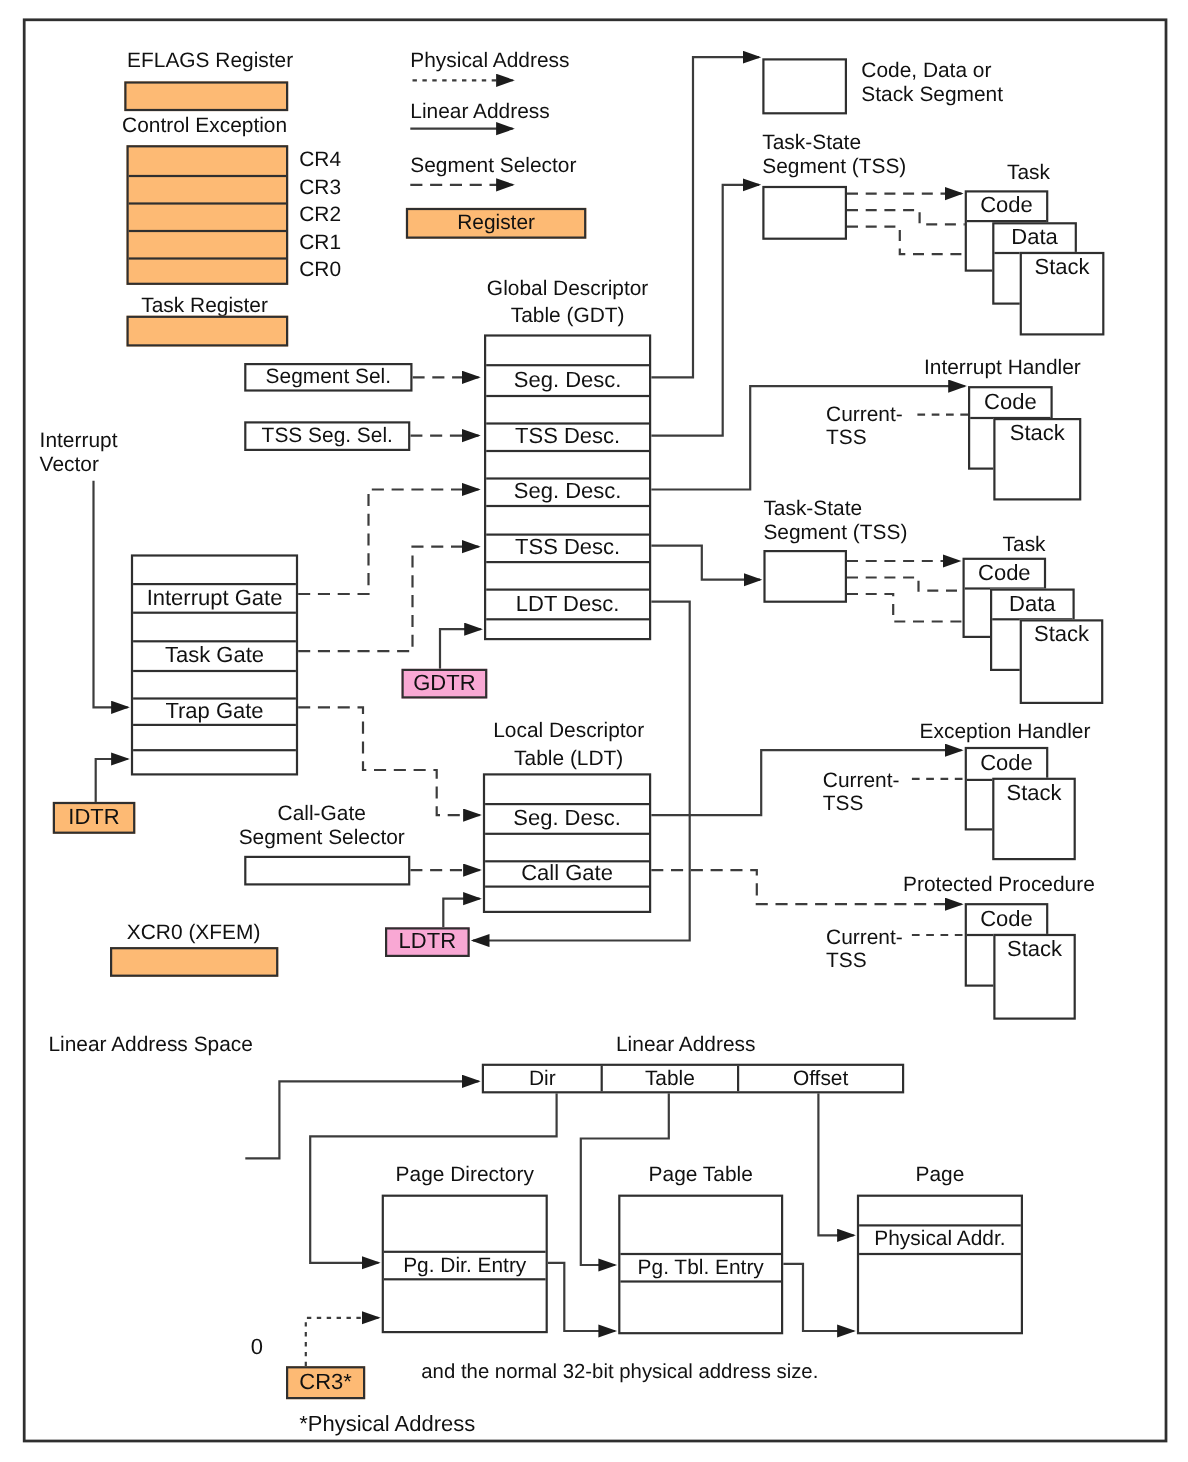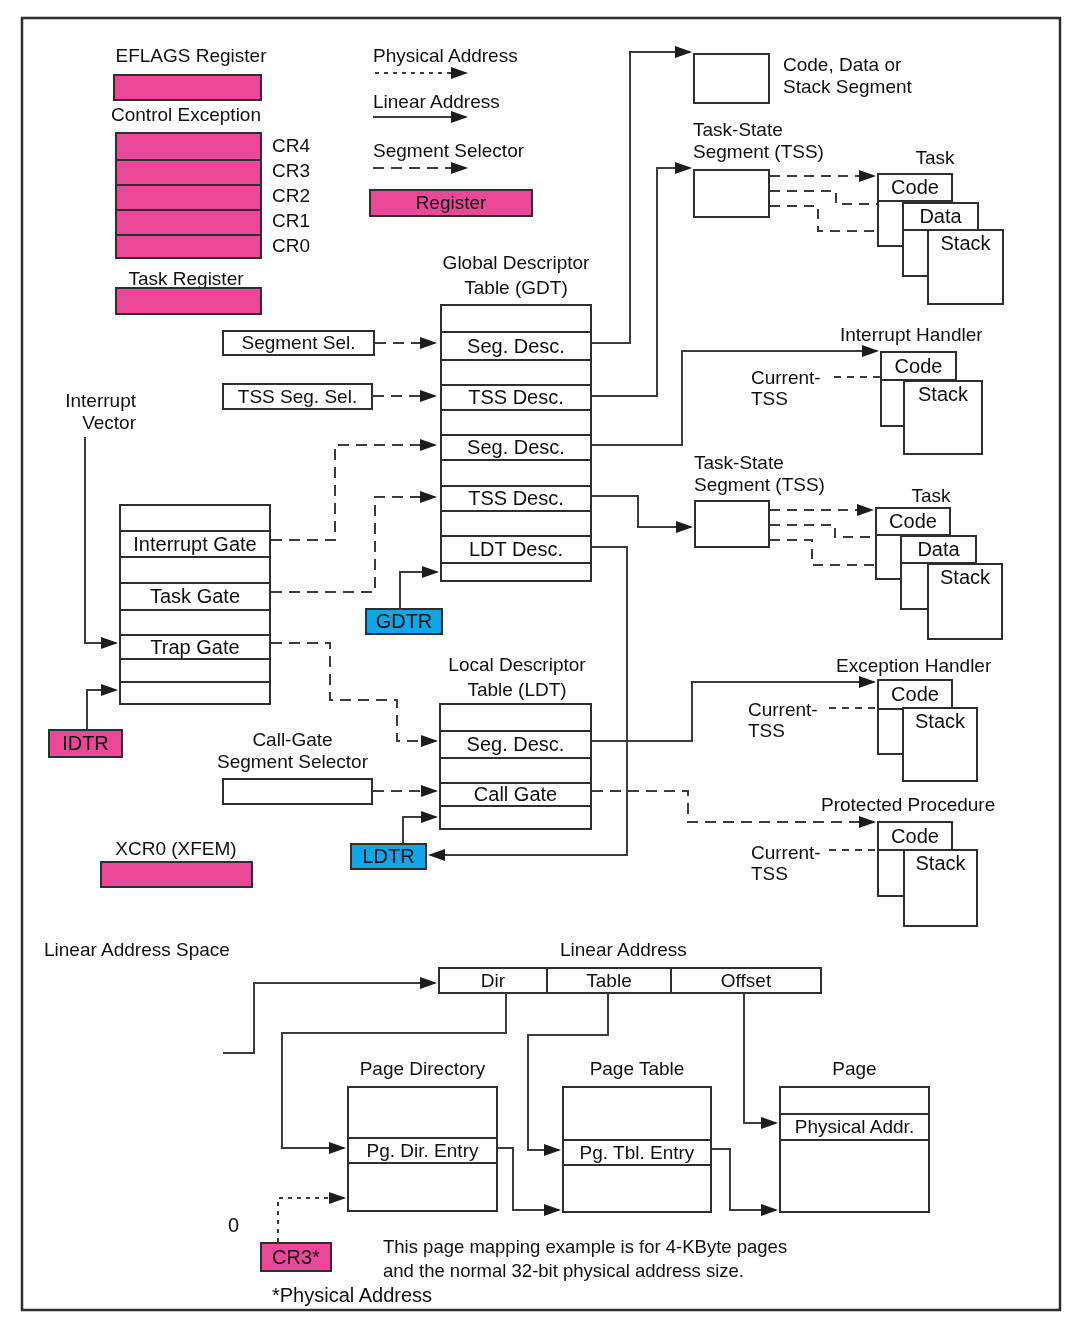--- a/index.html
+++ b/index.html
@@ -2,22 +2,22 @@
 <html><head>
 <meta charset="utf-8">
 <style>
   html,body{margin:0;padding:0;background:#fff}
   .stage{position:relative;width:1080px;height:1329px;background:#fff;
          font-family:Liberation Sans, sans-serif;color:#111;overflow:hidden}
   .t{position:absolute;font-size:19px;line-height:22px;color:#111;white-space:nowrap}
   .t2{line-height:25px}
   .ctr{text-align:center}
   .box{position:absolute;background:#fff;border:2px solid #2f2f2f;box-sizing:border-box}
-  .gray{background:#ec4899}
-  .dgray{background:#0ea5e9}
+  .gray{background:#fdba74}
+  .dgray{background:#f9a8d4}
   .row{box-sizing:border-box;display:flex;align-items:center;justify-content:center;
        font-size:20px;color:#111;overflow:hidden;white-space:nowrap}
   .bt{border-top:2px solid #2f2f2f}
   .band{height:25px;border-bottom:2px solid #2f2f2f;display:flex;align-items:center;
         justify-content:center;font-size:20px;white-space:nowrap}
   .nb{border-bottom:none}
   .cell{box-sizing:border-box;display:flex;align-items:center;justify-content:center;
         font-size:19px;float:left;height:100%}
   .bl{border-left:2px solid #2f2f2f}
   .rlabel{position:absolute;font-size:19px;line-height:20px}
@@ -135,21 +135,21 @@
     <div class="row bt" style="height:25px">TSS Desc.</div>
     <div class="row bt" style="height:25px"></div>
     <div class="row bt" style="height:27px">LDT Desc.</div>
     <div class="row bt" style="height:22px"></div>
   </div>
   <div class="box dgray row" style="left:365px;top:608px;width:78px;height:27px;font-size:20px">GDTR</div>
 
   <div class="box row" style="left:222px;top:330px;width:153px;height:26px;font-size:19px">Segment Sel.</div>
   <div class="box row" style="left:222px;top:383px;width:151px;height:27px;font-size:19px">TSS Seg. Sel.</div>
 
-  <div class="t" style="left:36px;top:390px;width:100px;text-align:right">
+  <div class="t" style="left:36px;top:390px;width:100px;text-align:left">
     <div>Interrupt</div>
     <div>Vector</div>
   </div>
   <div class="box" style="left:119px;top:504px;width:152px;height:201px">
     <div class="row" style="height:24px"></div>
     <div class="row bt" style="height:26px">Interrupt Gate</div>
     <div class="row bt" style="height:26px"></div>
     <div class="row bt" style="height:27px">Task Gate</div>
     <div class="row bt" style="height:25px"></div>
     <div class="row bt" style="height:24px">Trap Gate</div>
@@ -284,17 +284,16 @@
   <div class="box" style="left:779px;top:1086px;width:151px;height:127px">
     <div class="row" style="height:25px"></div>
     <div class="row bt" style="height:26px;font-size:19px">Physical Addr.</div>
     <div class="row bt" style="height:76px"></div>
   </div>
 
   <div class="box gray row" style="left:260px;top:1242px;width:72px;height:30px;font-size:20px">CR3*</div>
   <div class="t" style="left:272px;top:1284px;font-size:20px">*Physical Address</div>
 
   <div class="t" style="left:383px;top:1235px;font-size:18.5px;line-height:24px">
-    <div>This page mapping example is for 4-KByte pages</div>
     <div>and the normal 32-bit physical address size.</div>
   </div>
 
 </div>
 
 </body></html>

